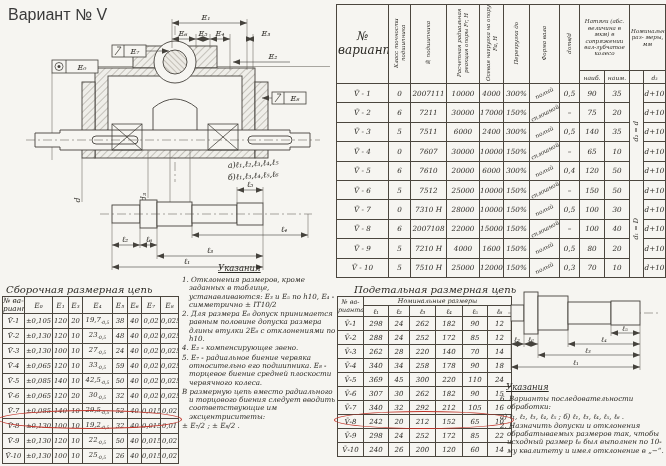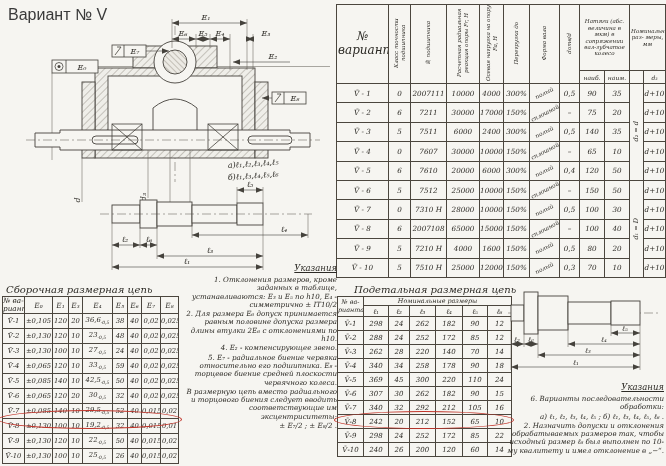--- a/index.html
+++ b/index.html
@@ -25,21 +25,21 @@
   #asm-table th{height:16px;font-size:7.3px;font-style:italic}
   #asm-table td{height:15px;font-style:italic}
   #detail-title{left:354px;top:284px}
   #detail-table{left:337px;top:296px;width:174px;font-size:7px}
   #detail-table th{font-size:7.2px;font-style:italic}
   #detail-table tr.g1 th{height:9px;font-size:6.4px}
   #detail-table tr.g2 th{height:11px}
   #detail-table td{height:14px;font-style:italic}
   th.varh{font-size:5.3px;white-space:pre-line;font-style:italic;line-height:1.1}
   
-  .notes{font-size:7.1px;font-style:italic;line-height:1.17;text-align:right}
+  .notes{font-size:7.1px;font-style:italic;line-height:1.17;text-align:left}
   #notes-left{left:182px;top:264px;width:155px}
   #notes-right{left:500px;top:383px;width:164px}
   .notes-title{font-size:8.5px;text-decoration:underline;margin-bottom:2px}
   #notes-left .notes-title{margin-left:36px}
   #notes-right .notes-title{margin-left:6px}
   .note-item{margin-bottom:1px;padding-left:7px;text-indent:-7px}
   
   .red-ellipse{position:absolute;border:1.7px solid #c2342a;border-radius:50%;pointer-events:none}
   #red-ellipse-asm{left:-2px;top:410px;width:184px;height:19px}
   #red-ellipse-detail{left:334px;top:411px;width:180px;height:18px}
@@ -333,21 +333,21 @@
         <td class="diag"><span>полый</span></td>
         <td>0,5</td>
         <td>100</td>
         <td>30</td>
         <td>d+10</td>
       </tr>
       <tr>
         <td>V̄ - 8</td>
         <td>6</td>
         <td>2007108</td>
-        <td>65000</td>
+        <td>22000</td>
         <td>15000</td>
         <td>150%</td>
         <td class="diag"><span>сплошной</span></td>
         <td>–</td>
         <td>100</td>
         <td>40</td>
         <td>d+10</td>
       </tr>
       <tr>
         <td>V̄ - 9</td>
@@ -404,21 +404,21 @@
       <th>Е₇</th>
       <th>Е₈</th>
     </tr>
   </thead>
   <tbody>
       <tr>
         <td>V̄-1</td>
         <td>±0,105</td>
         <td>120</td>
         <td>20</td>
-        <td><span>36,6</span><sub>-0,5</sub></td>
+        <td><span>19,7</span><sub>-0,5</sub></td>
         <td>38</td>
         <td>40</td>
         <td>0,02</td>
         <td>0,025</td>
       </tr>
       <tr>
         <td>V̄-2</td>
         <td>±0,130</td>
         <td>120</td>
         <td>10</td>

